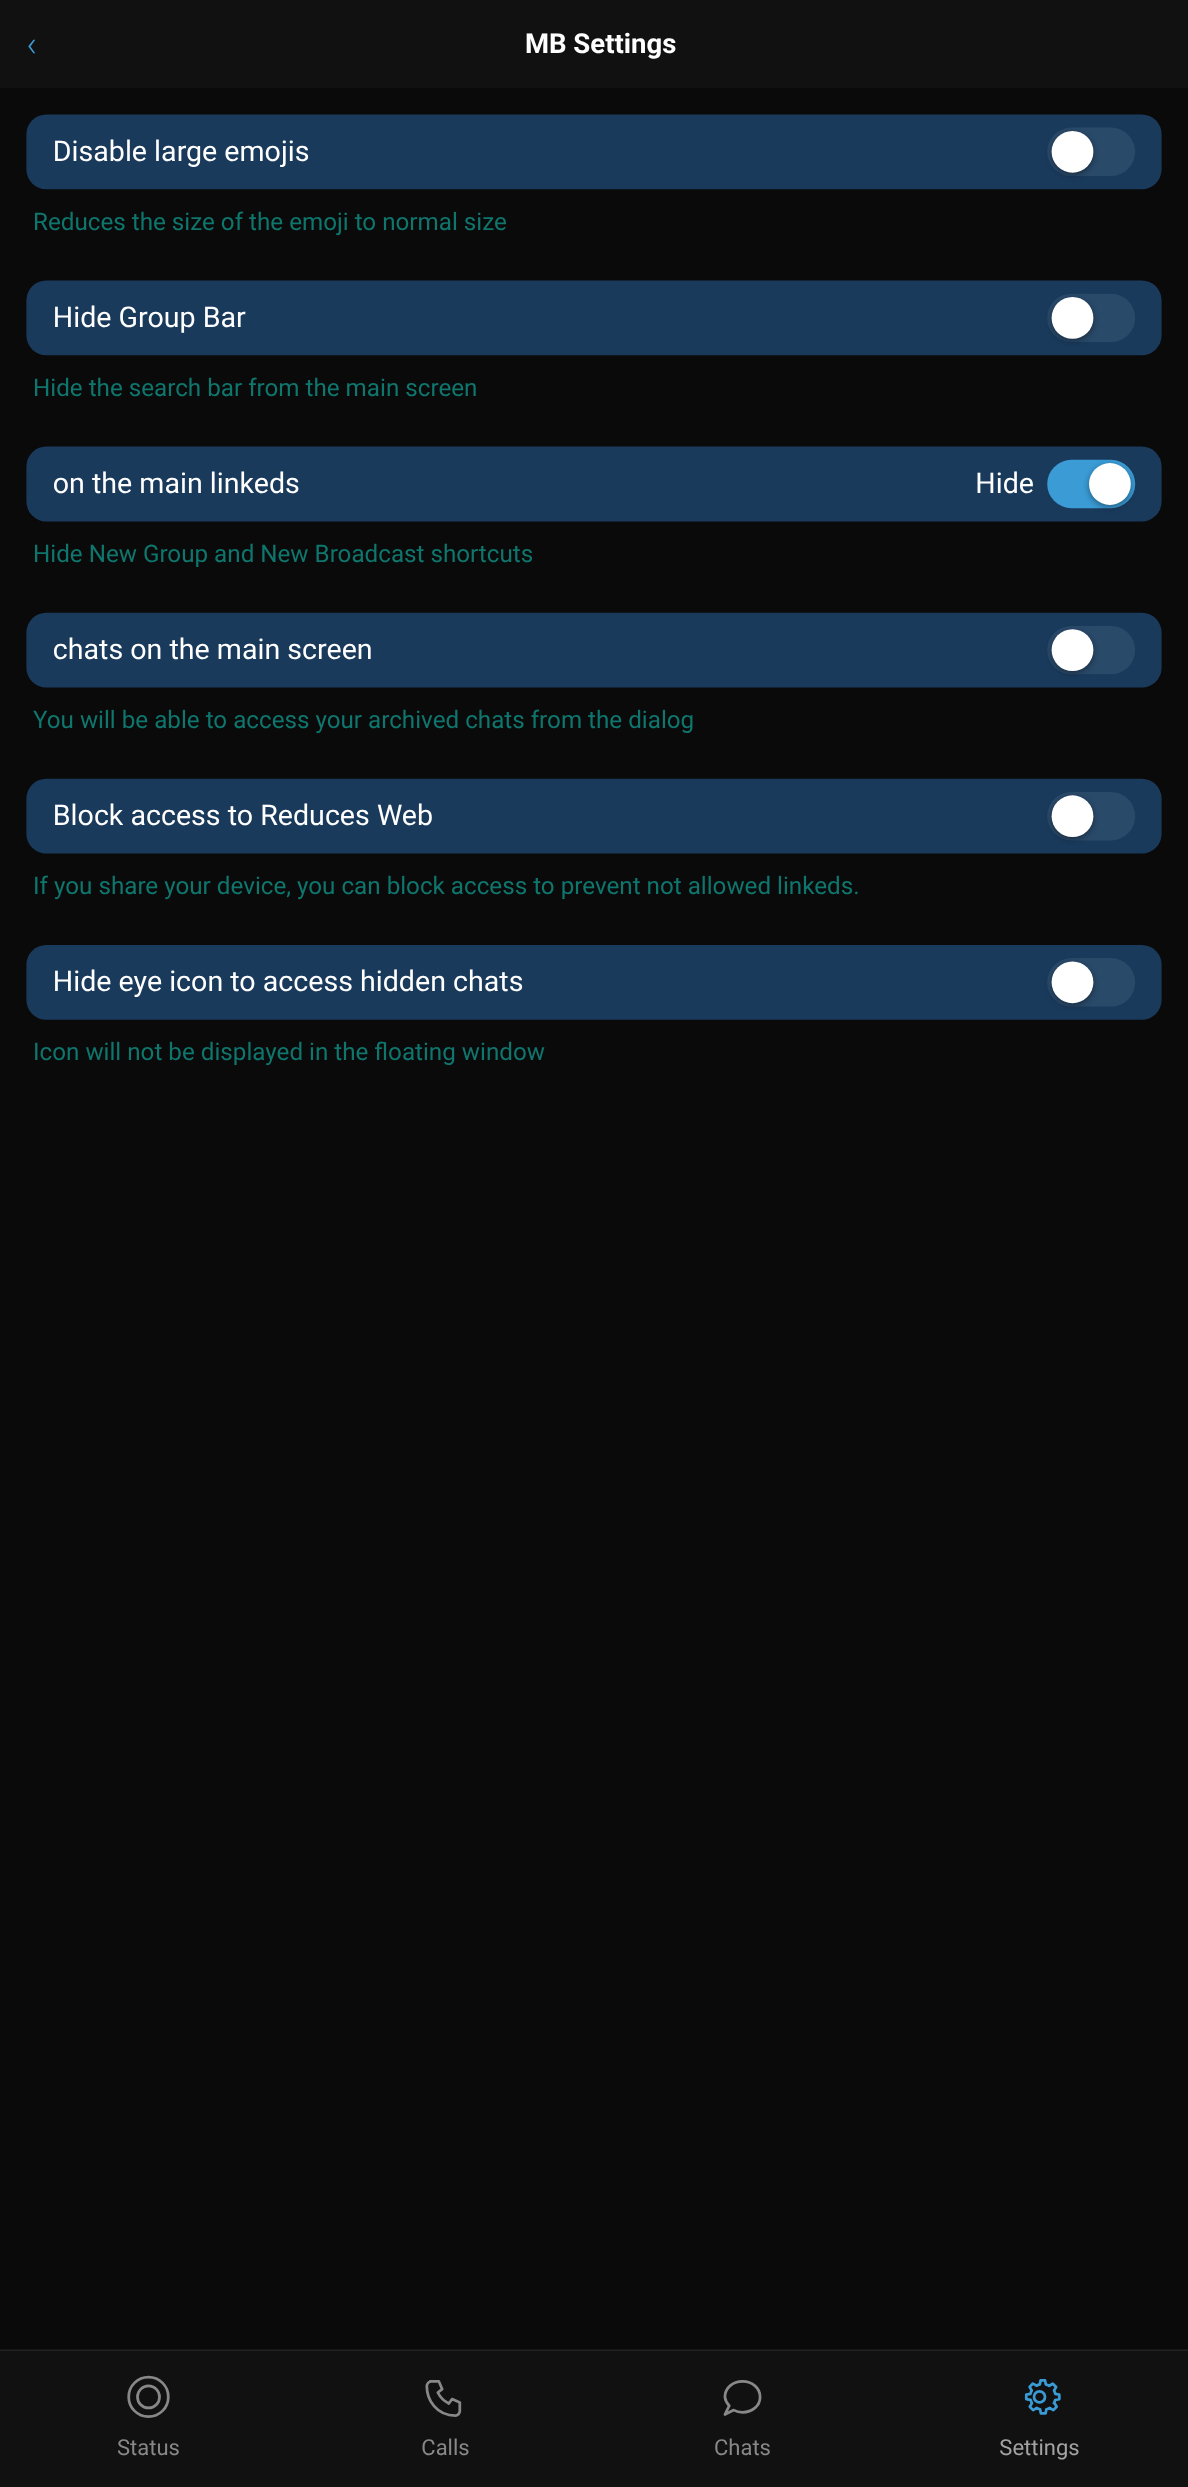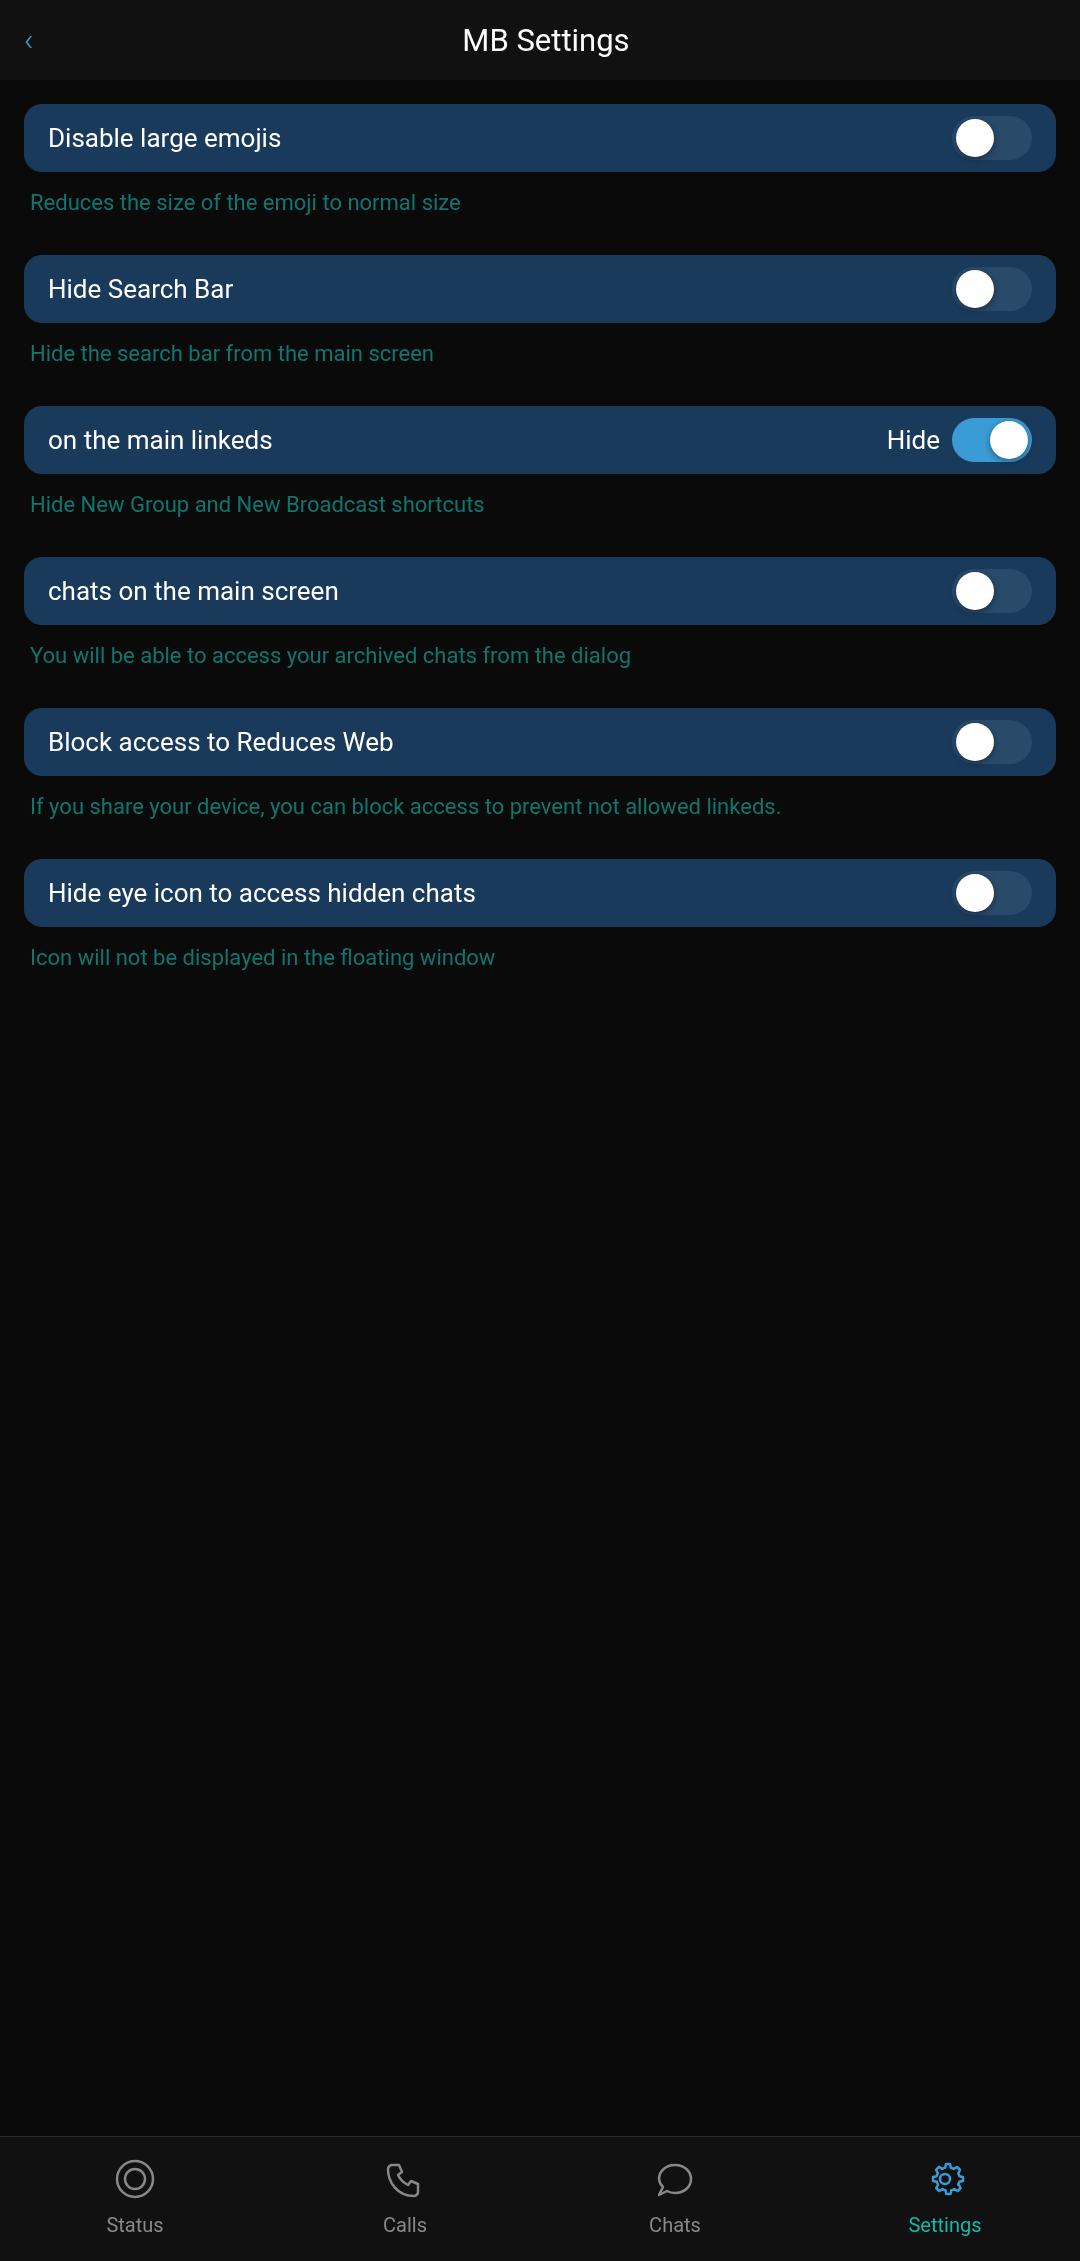--- a/index.html
+++ b/index.html
@@ -30,22 +30,22 @@
     .header-back {
       position: absolute;
       left: 24px;
       color: #3a9bd5;
       font-size: 32px;
       cursor: pointer;
       font-weight: 300;
     }
 
     .header-title {
-      font-size: 31px;
-      font-weight: 400;
+      font-size: 25px;
+      font-weight: 700;
       color: #ffffff;
       margin-left: 12px;
     }
 
     .content {
       flex: 1;
       padding: 24px 24px 0;
       display: flex;
       flex-direction: column;
       gap: 0;
@@ -151,21 +151,21 @@
       width: 44px;
       height: 44px;
     }
 
     .nav-label {
       font-size: 20px;
       color: #888888;
     }
 
     .nav-label-active {
-      color: #14b8a6;
+      color: #a3a3a3;
     }
 
     .nav-icon-active svg {
       stroke: #3a9bd5;
     }
 
     .nav-icon-inactive svg {
       stroke: #888888;
     }
   </style>
@@ -184,21 +184,21 @@
       <span class="setting-row-label">Disable large emojis</span>
       <div class="toggle toggle-off">
         <div class="toggle-knob"></div>
       </div>
     </div>
     <span class="setting-description">Reduces the size of the emoji to normal size</span>
   </div>
 
   <div class="setting-group">
     <div class="setting-row">
-      <span class="setting-row-label">Hide Search Bar</span>
+      <span class="setting-row-label">Hide Group Bar</span>
       <div class="toggle toggle-off">
         <div class="toggle-knob"></div>
       </div>
     </div>
     <span class="setting-description">Hide the search bar from the main screen</span>
   </div>
 
   <div class="setting-group">
     <div class="setting-row">
       <span class="setting-row-label">on the main linkeds</span>

